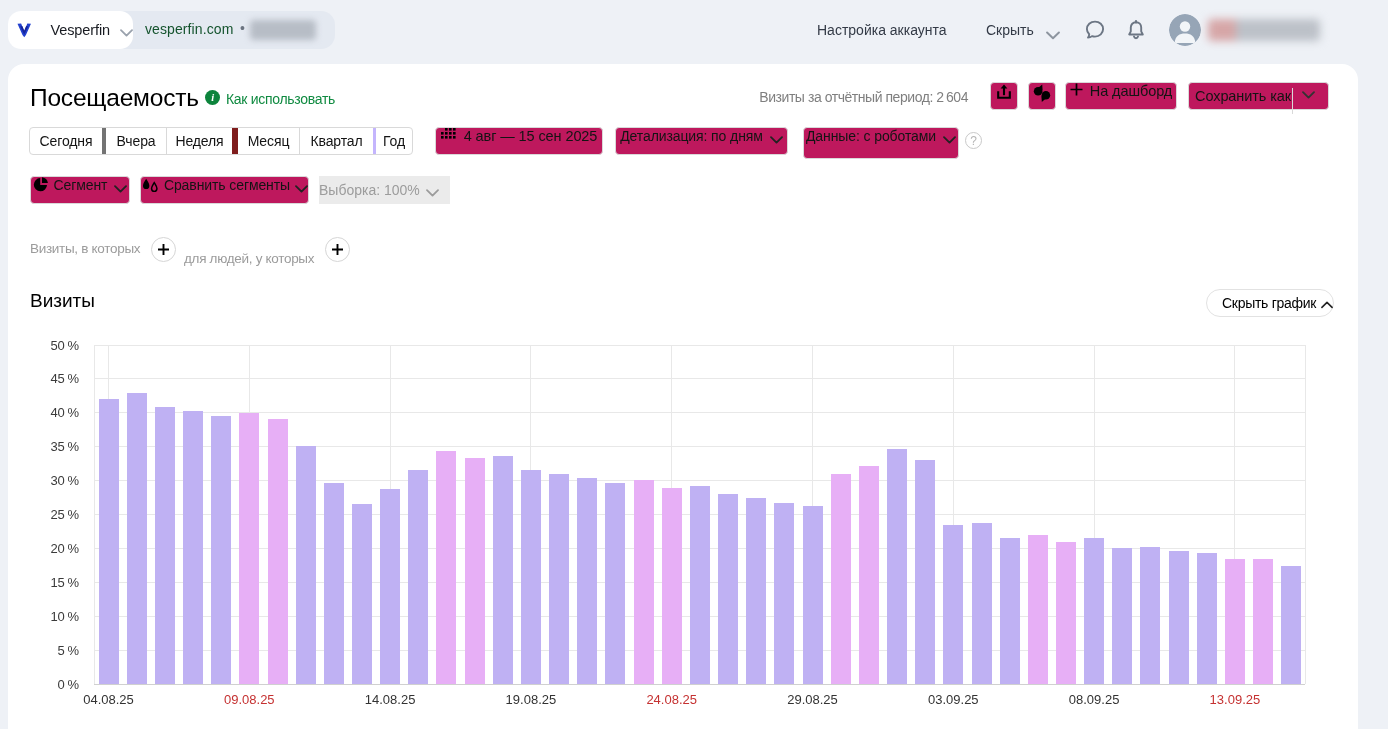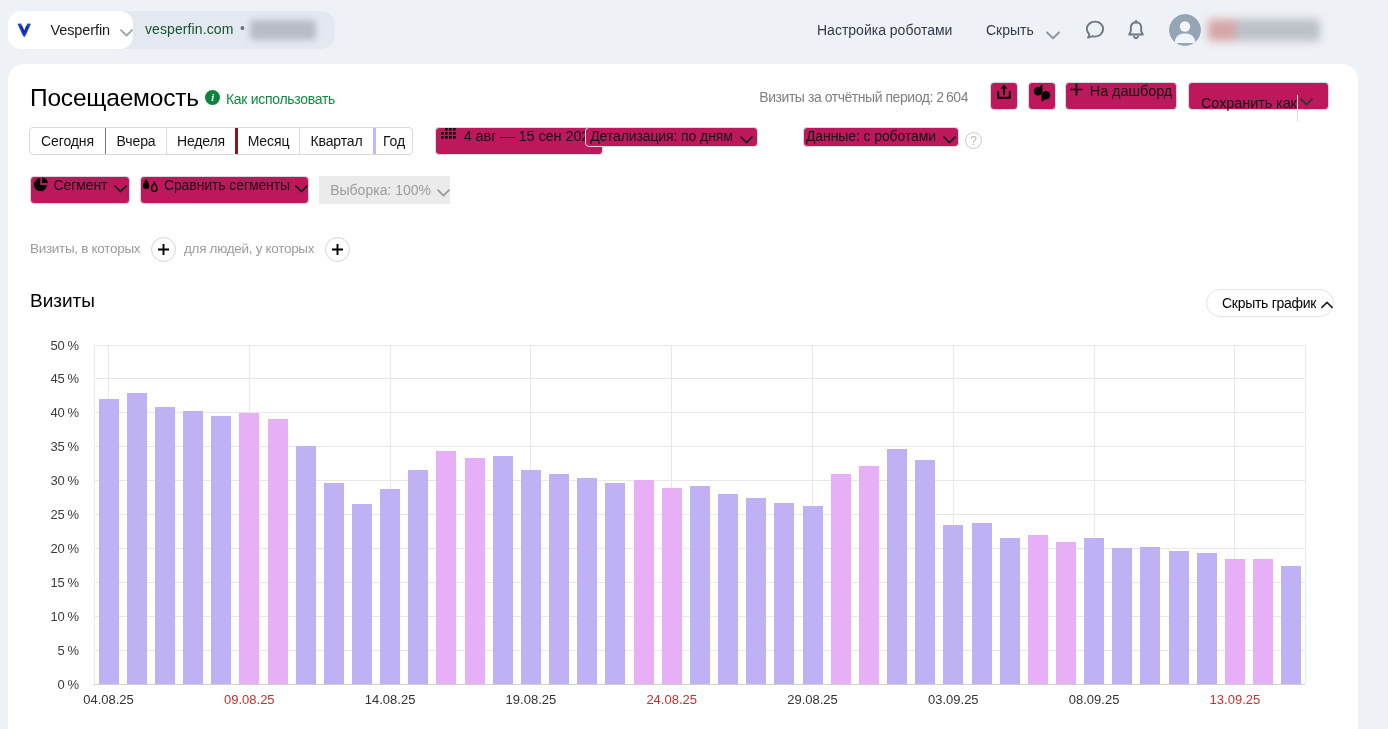--- a/index.html
+++ b/index.html
@@ -19,21 +19,21 @@
   </svg>
   <span style="font-size:14.5px;color:#181b21;margin-left:19px;letter-spacing:-0.1px">Vesperfin</span>
   <span style="margin-left:10px;margin-top:3px"><svg width="13" height="8" viewBox="0 0 13 8" style="display:inline-block">
         <path d="M1 1.2 L6.5 6.6 L12 1.2" fill="none" stroke="#9aa2ad" stroke-width="1.8" stroke-linecap="round" stroke-linejoin="round"></path>
       </svg></span>
 </div>
 <div class="abs" style="left:145px;top:21px;font-size:14px;color:#14532d;letter-spacing:0.1px">vesperfin.com</div>
 <div class="abs" style="left:240px;top:20px;font-size:14px;color:#6b7380">•</div>
 <div class="abs" style="left:250px;top:20px;width:66px;height:20px;background:#b7bdc6;border-radius:4px;filter:blur(3px)"></div>
 
-<div class="abs" style="left:817px;top:22px;font-size:14px;color:#333a46">Настройка роботами</div>
+<div class="abs" style="left:817px;top:22px;font-size:14px;color:#333a46">Настройка аккаунта</div>
 <div class="abs" style="left:986px;top:22px;font-size:14px;color:#333a46">Скрыть</div>
 <div class="abs" style="left:1046px;top:26px"><svg width="14" height="9" viewBox="0 0 13 8" style="display:inline-block">
       <path d="M1 1.2 L6.5 6.6 L12 1.2" fill="none" stroke="#8d959f" stroke-width="1.8" stroke-linecap="round" stroke-linejoin="round"></path>
     </svg></div>
 <div class="abs" style="left:1084px;top:19px">
   <svg width="22" height="22" viewBox="0 0 22 22">
       <path d="M11 2.6 C6.4 2.6 2.9 5.9 2.9 10.1 C2.9 12.2 3.8 14 5.2 15.3 C5.2 16.3 4.9 17.6 4 18.6 C5.7 18.6 7.1 17.9 8 17.1 C8.9 17.4 9.9 17.6 11 17.6 C15.6 17.6 19.1 14.2 19.1 10.1 C19.1 5.9 15.6 2.6 11 2.6 Z" fill="none" stroke="#6c7684" stroke-width="1.9" stroke-linejoin="round"></path>
     </svg>
 </div>
 <div class="abs" style="left:1126px;top:19px">
@@ -82,34 +82,34 @@
     <circle cx="13.9" cy="12.2" r="4.3" fill="#000"></circle>
     <path d="M14.2 15.3 L9.8 18.9 L9.4 13.1 Z" fill="#000"></path>
   </svg>
 </div>
 <div class="btn" style="left:1065px;top:82px;width:112px;height:28px;font-size:14.5px">
   <svg width="13" height="13" viewBox="0 0 13 13" style="margin-right:7px">
       <path d="M6.5 0.5 L6.5 12.5 M0.5 6.5 L12.5 6.5" stroke="#000" stroke-width="1.7"></path>
     </svg>
   На дашборд
 </div>
-<div class="btn" style="left:1188px;top:82px;width:141px;height:28px;padding:12px;font-size:14.5px">
+<div class="btn" style="left:1188px;top:82px;width:141px;height:28px;padding:5px;font-size:14.5px">
   <span style="flex:1;text-align:center">Сохранить как</span>
   <span style="width:1px;height:26px;background:#d9d9d9"></span>
   <span style="width:30px;display:flex;justify-content:center;padding-top:3px">
       <svg width="13" height="8" viewBox="0 0 13 8" style="display:inline-block">
         <path d="M1 1.2 L6.5 6.6 L12 1.2" fill="none" stroke="#333" stroke-width="1.8" stroke-linecap="round" stroke-linejoin="round"></path>
       </svg>
     </span>
 </div>
 
 <div class="abs" style="left:29px;top:127px;width:384px;height:28px;background:#fff;border:1px solid #d9d9d9;border-radius:4px;display:flex;font-size:14px;color:#141414;align-items:stretch;text-align:center;letter-spacing:-0.1px">
-  <div style="width:76px;border-right:1px solid #737373;display:flex;align-items:center;justify-content:center">Сегодня</div>
+  <div style="width:76px;border-right:4px solid #737373;display:flex;align-items:center;justify-content:center">Сегодня</div>
   <div style="width:61px;border-right:1px solid #d9d9d9;display:flex;align-items:center;justify-content:center">Вчера</div>
-  <div style="width:71px;border-right:3px solid #7f1d1d;display:flex;align-items:center;justify-content:center">Неделя</div>
+  <div style="width:71px;border-right:6px solid #7f1d1d;display:flex;align-items:center;justify-content:center">Неделя</div>
   <div style="width:62px;border-right:1px solid #d9d9d9;display:flex;align-items:center;justify-content:center">Месяц</div>
   <div style="width:76px;border-right:3px solid #c4b5fd;display:flex;align-items:center;justify-content:center">Квартал</div>
   <div style="flex:1;display:flex;align-items:center;justify-content:center">Год</div>
 </div>
 
 <div class="btn" style="left:435px;top:127px;width:168px;height:28px;font-size:14.5px">
   <svg width="15" height="12" viewBox="0 0 15 12" style="margin-right:8px">
     <g fill="#000">
       <rect x="4" y="0" width="2.6" height="2.6"></rect>
         <rect x="8" y="0" width="2.6" height="2.6"></rect>
@@ -120,26 +120,26 @@
         <rect x="12" y="4" width="2.6" height="2.6"></rect>
       <rect x="0" y="8" width="2.6" height="2.6"></rect>
         <rect x="4" y="8" width="2.6" height="2.6"></rect>
         <rect x="8" y="8" width="2.6" height="2.6"></rect>
         <rect x="12" y="8" width="2.6" height="2.6"></rect>
     </g>
   </svg>
   4 авг — 15 сен 2025
 </div>
 
-<div class="btn" style="left:585px;top:127px;width:173px;height:20px">
+<div class="btn" style="left:615px;top:127px;width:173px;height:28px">
   Детализация: по дням<span style="margin-left:7px;margin-top:3px"><svg width="13" height="8" viewBox="0 0 13 8" style="display:inline-block">
         <path d="M1 1.2 L6.5 6.6 L12 1.2" fill="none" stroke="#222" stroke-width="1.8" stroke-linecap="round" stroke-linejoin="round"></path>
       </svg></span>
 </div>
-<div class="btn" style="left:803px;top:127px;width:156px;height:20px">
+<div class="btn" style="left:803px;top:127px;width:156px;height:32px">
   Данные: с роботами<span style="margin-left:7px;margin-top:3px"><svg width="13" height="8" viewBox="0 0 13 8" style="display:inline-block">
         <path d="M1 1.2 L6.5 6.6 L12 1.2" fill="none" stroke="#222" stroke-width="1.8" stroke-linecap="round" stroke-linejoin="round"></path>
       </svg></span>
 </div>
 <div class="abs" style="left:965px;top:132px;width:17px;height:17px;border:1px solid #c9c9c9;border-radius:50%;color:#b5b5b5;font-size:12px;display:flex;align-items:center;justify-content:center">?</div>
 
 <div class="btn" style="left:30px;top:176px;width:100px;height:28px">
   <svg width="15" height="15" viewBox="0 0 15 15" style="margin-right:6px">
     <path d="M7.2 1.1 A6.6 6.6 0 1 0 14 7.9 L7.2 7.9 Z" fill="#000"></path>
     <path d="M9 0.2 A6.9 6.9 0 0 1 14.9 6.1 L9 6.1 Z" fill="#000"></path>
@@ -150,33 +150,33 @@
 </div>
 <div class="btn" style="left:140px;top:176px;width:169px;height:28px">
   <svg width="19" height="17" viewBox="0 0 19 17" style="margin-right:4px">
     <path d="M5.2 1.6 C6.6 4 8.4 6.4 8.4 8.7 A3.2 3.4 0 0 1 2 8.7 C2 6.4 3.8 4 5.2 1.6 Z" fill="#000"></path>
     <path d="M13.3 5.6 C14.5 7.6 16 9.6 16 11.5 A2.7 2.9 0 0 1 10.6 11.5 C10.6 9.6 12.1 7.6 13.3 5.6 Z" fill="none" stroke="#000" stroke-width="1.5"></path>
   </svg>
   Сравнить сегменты<span style="margin-left:5px;margin-top:3px"><svg width="13" height="8" viewBox="0 0 13 8" style="display:inline-block">
         <path d="M1 1.2 L6.5 6.6 L12 1.2" fill="none" stroke="#222" stroke-width="1.8" stroke-linecap="round" stroke-linejoin="round"></path>
       </svg></span>
 </div>
-<div class="abs" style="left:319px;top:176px;width:131px;height:28px;background:#ebebeb;border-radius:0;font-size:14px;color:#9c9c9c;display:flex;align-items:center;justify-content:flex-end;white-space:nowrap">
+<div class="abs" style="left:319px;top:176px;width:131px;height:28px;background:#ebebeb;border-radius:0;font-size:14px;color:#9c9c9c;display:flex;align-items:center;justify-content:flex-start;white-space:nowrap">
   Выборка: 100%<span style="margin-left:6px;margin-top:3px"><svg width="13" height="8" viewBox="0 0 13 8" style="display:inline-block">
         <path d="M1 1.2 L6.5 6.6 L12 1.2" fill="none" stroke="#9c9c9c" stroke-width="1.8" stroke-linecap="round" stroke-linejoin="round"></path>
       </svg></span>
 </div>
 
 <div class="abs" style="left:30px;top:241px;font-size:13.5px;color:#9b9b9b;letter-spacing:-0.3px">Визиты, в которых</div>
 <div class="abs" style="left:151px;top:237px;width:25px;height:25px;border:1px solid #d6d6d6;border-radius:50%;display:flex;align-items:center;justify-content:center">
   <svg width="13" height="13" viewBox="0 0 13 13">
       <path d="M6.5 1 L6.5 12 M1 6.5 L12 6.5" stroke="#000" stroke-width="1.9"></path>
     </svg>
 </div>
-<div class="abs" style="left:184px;top:241px;font-size:13.5px;color:#9b9b9b;letter-spacing:-0.3px">для людей, у которых</div>
+<div class="abs" style="left:184px;top:251px;font-size:13.5px;color:#9b9b9b;letter-spacing:-0.3px">для людей, у которых</div>
 <div class="abs" style="left:325px;top:237px;width:25px;height:25px;border:1px solid #d6d6d6;border-radius:50%;display:flex;align-items:center;justify-content:center">
   <svg width="13" height="13" viewBox="0 0 13 13">
       <path d="M6.5 1 L6.5 12 M1 6.5 L12 6.5" stroke="#000" stroke-width="1.9"></path>
     </svg>
 </div>
 
 <div class="abs" style="left:30px;top:290px;font-size:19px;color:#000000">Визиты</div>
 <div class="abs" style="left:1206px;top:289px;width:128px;height:28px;border:1px solid #e2e2e2;border-radius:14px;background:#fff;font-size:14px;color:#000;display:flex;align-items:center;justify-content:flex-end;white-space:nowrap;letter-spacing:-0.3px">
   Скрыть график<span style="margin-left:5px;margin-top:2px"><svg width="12" height="8" viewBox="0 0 13 8" style="display:inline-block">
         <path d="M1 6.6 L6.5 1.2 L12 6.6" fill="none" stroke="#222" stroke-width="1.7" stroke-linecap="round" stroke-linejoin="round"></path>

